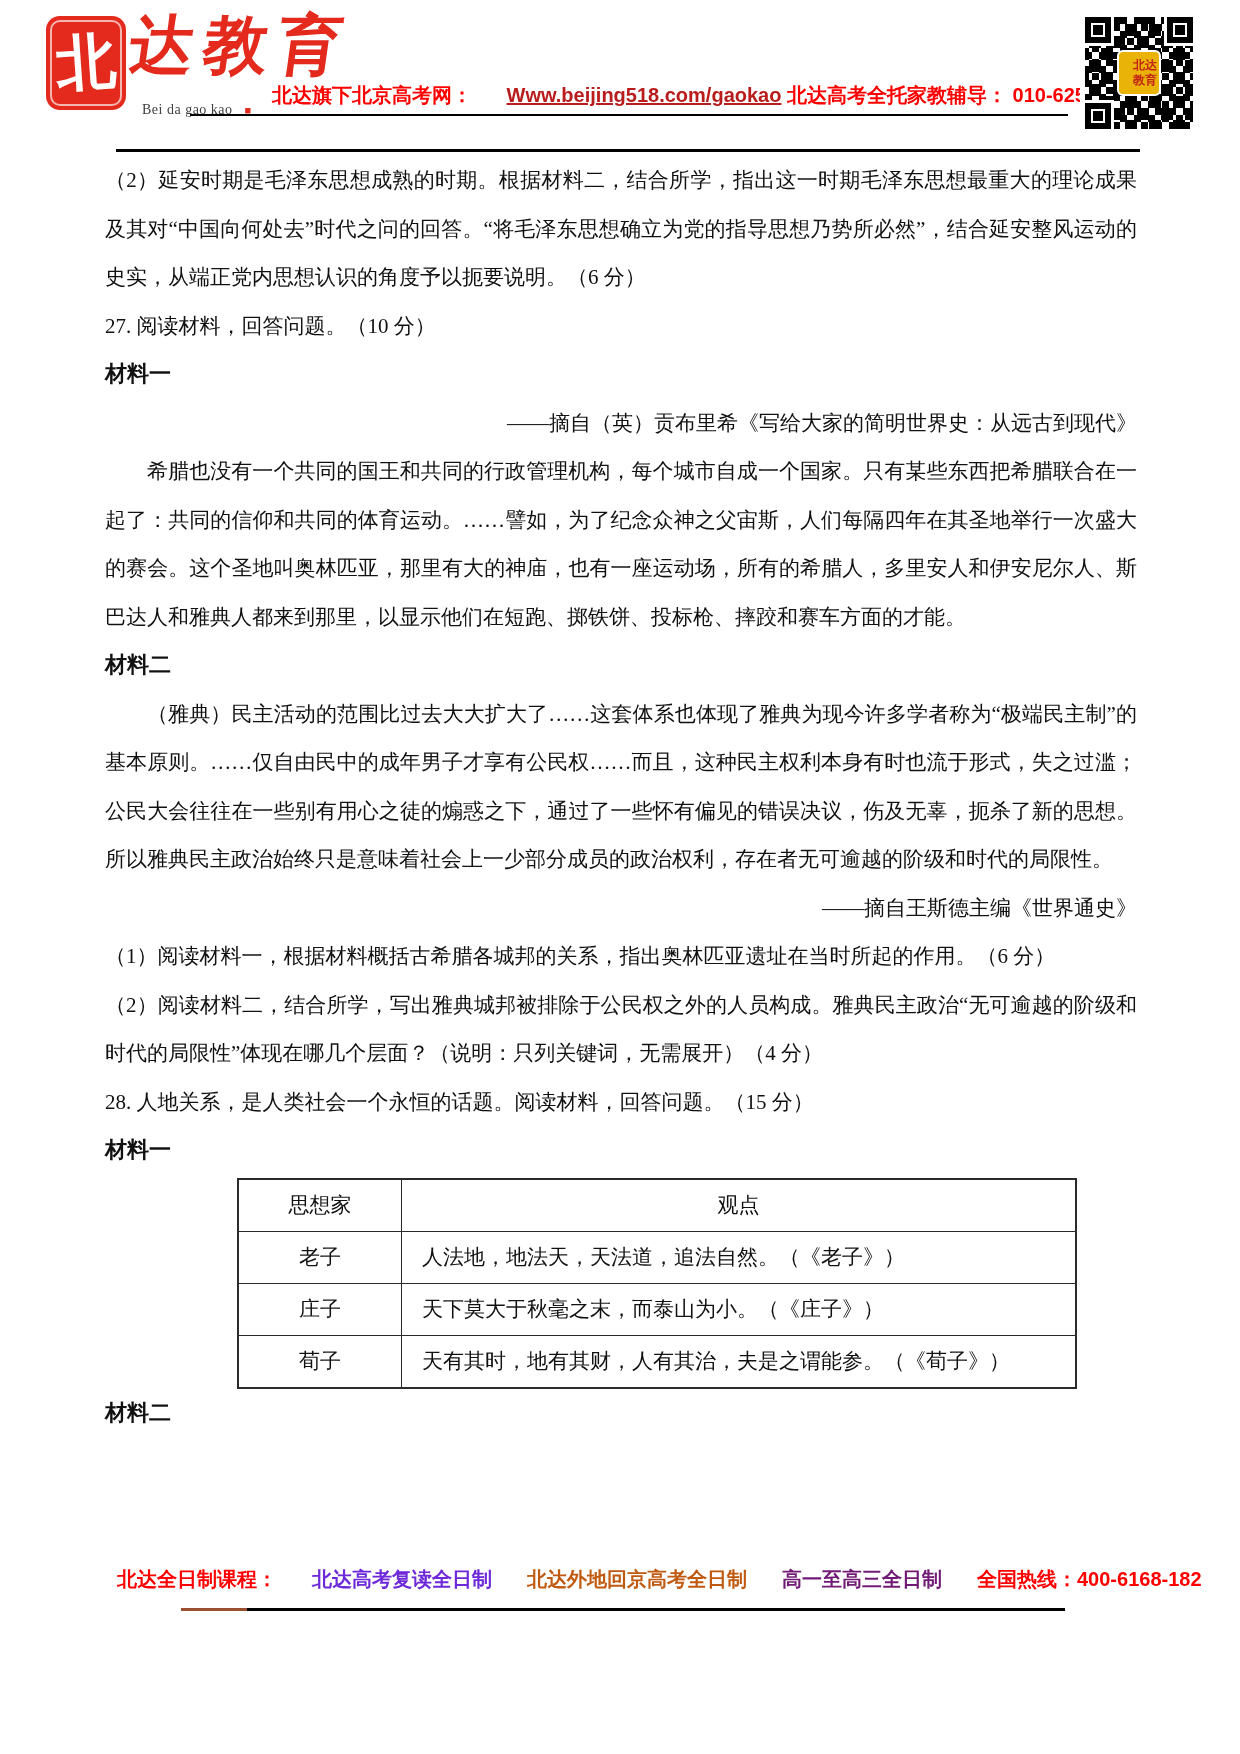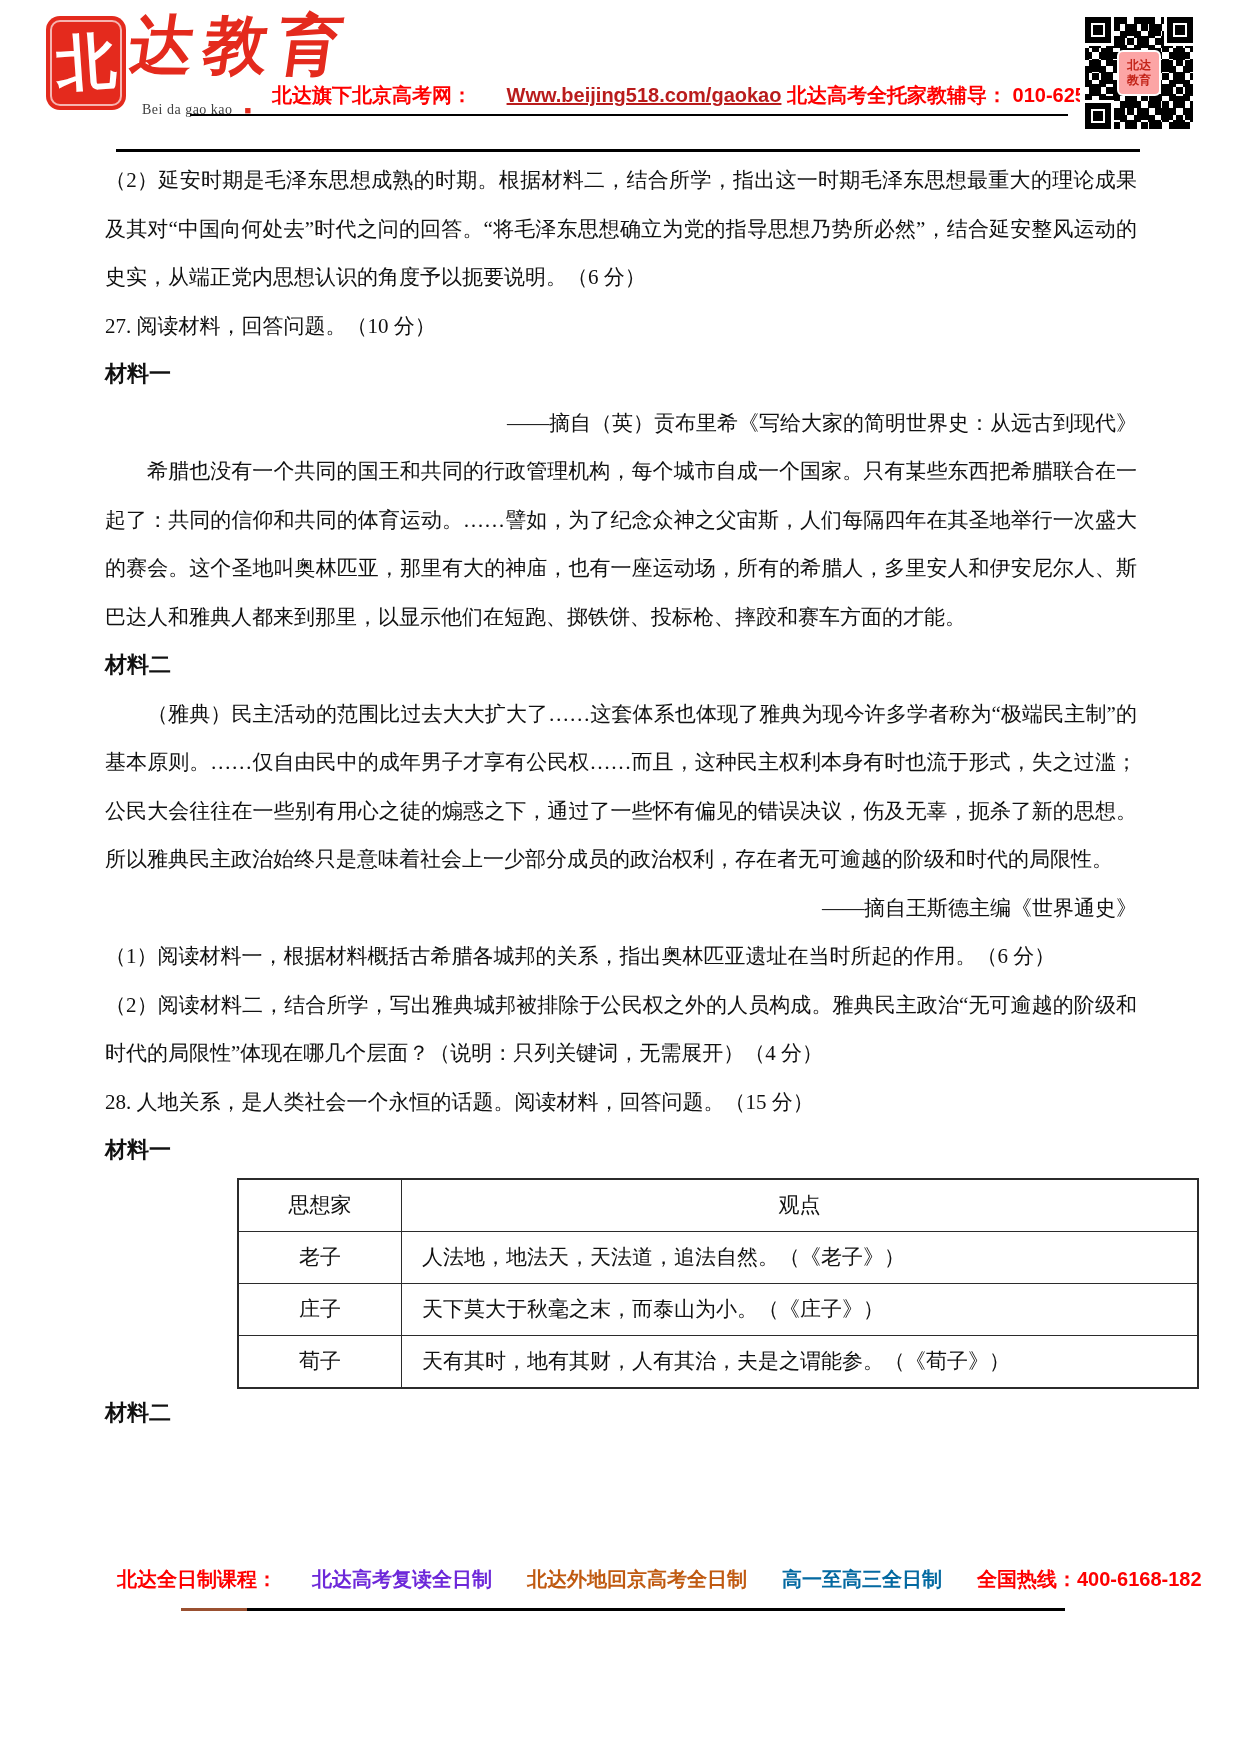--- a/index.html
+++ b/index.html
@@ -27,33 +27,33 @@
   
   .qr{position:absolute;left:1080px;top:12px;width:118px;height:122px;background:#fff;}
   .qr-pattern{position:absolute;inset:5px;
      background:
        repeating-conic-gradient(#000 0% 25%, transparent 0% 50%) 0px 0px/14px 14px,
        repeating-conic-gradient(#000 0% 25%, #fff 0% 50%) 4px 7px/24px 24px;}
   .finder{position:absolute;width:14px;height:14px;border:6px solid #000;background:#fff;box-shadow:0 0 0 3px #fff;}
   .finder::after{content:"";position:absolute;inset:2px;background:#000;}
   .finder.tl{left:5px;top:5px;} .finder.tr{right:5px;top:5px;} .finder.bl{left:5px;bottom:5px;}
   .qr-label{position:absolute;left:50%;top:50%;transform:translate(-50%,-50%);width:40px;height:42px;
-            background:#fca5a5;border:2px solid #fff;border-radius:6px;display:flex;align-items:center;justify-content:center;}
+            background:#eab308;border:2px solid #fff;border-radius:6px;display:flex;align-items:center;justify-content:flex-end;}
   .qr-label span{display:block;width:28px;font-size:12px;font-weight:bold;color:#c22318;line-height:15px;
                  text-align:center;word-break:break-all;}
 
   
   .doc{position:absolute;left:105px;top:156px;width:1032px;font-size:21px;line-height:48.5px;}
   .blk{margin:0;}
   .blk.question,.blk.indent{text-align:justify;text-justify:inter-character;}
   .blk.indent{text-indent:2em;}
   .blk.heading{font-family:"Liberation Sans",sans-serif;font-weight:bold;font-size:22px;}
   .blk.attribution{text-align:right;}
 
-  .doc-table{border-collapse:collapse;margin:3px 0 0 132px;width:962px;border:2px solid #2b2b2b;
+  .doc-table{border-collapse:collapse;margin:3px 0 0 132px;width:840px;border:2px solid #2b2b2b;
              font-size:21px;line-height:26px;}
   .doc-table th,.doc-table td{border:1px solid #2b2b2b;height:49px;font-weight:normal;}
   .doc-table th{text-align:center;}
   .col-thinker{width:160px;text-align:center;}
   .col-view{padding-left:20px;text-align:left;}
 
   
   .fline{position:absolute;left:181px;top:1608px;width:884px;height:3px;
          background:linear-gradient(90deg,#9a5030 0 66px,#000 66px);}
   .fsegs{position:absolute;left:117px;top:1566px;display:flex;gap:35px;white-space:nowrap;
@@ -127,18 +127,18 @@
       </table>
       <div class="blk heading">材料二</div>
     </main>
 
   <footer>
     <div class="fline"></div>
     <div class="fsegs">
         <span style="color: rgb(254, 0, 0);">北达全日制课程：</span>
         <span style="color: #6d28d9;">北达高考复读全日制</span>
         <span style="color: rgb(192, 90, 17);">北达外地回京高考全日制</span>
-        <span style="color: #0369a1; font-family: Liberation Mono, monospace;">高一至高三全日制</span>
+        <span style="color: #701a75; font-family: Liberation Mono, monospace;">高一至高三全日制</span>
         <span style="color: rgb(254, 0, 0);">全国热线：400-6168-182</span>
       </div>
   </footer>
 
 </div>
 
 </body></html>

